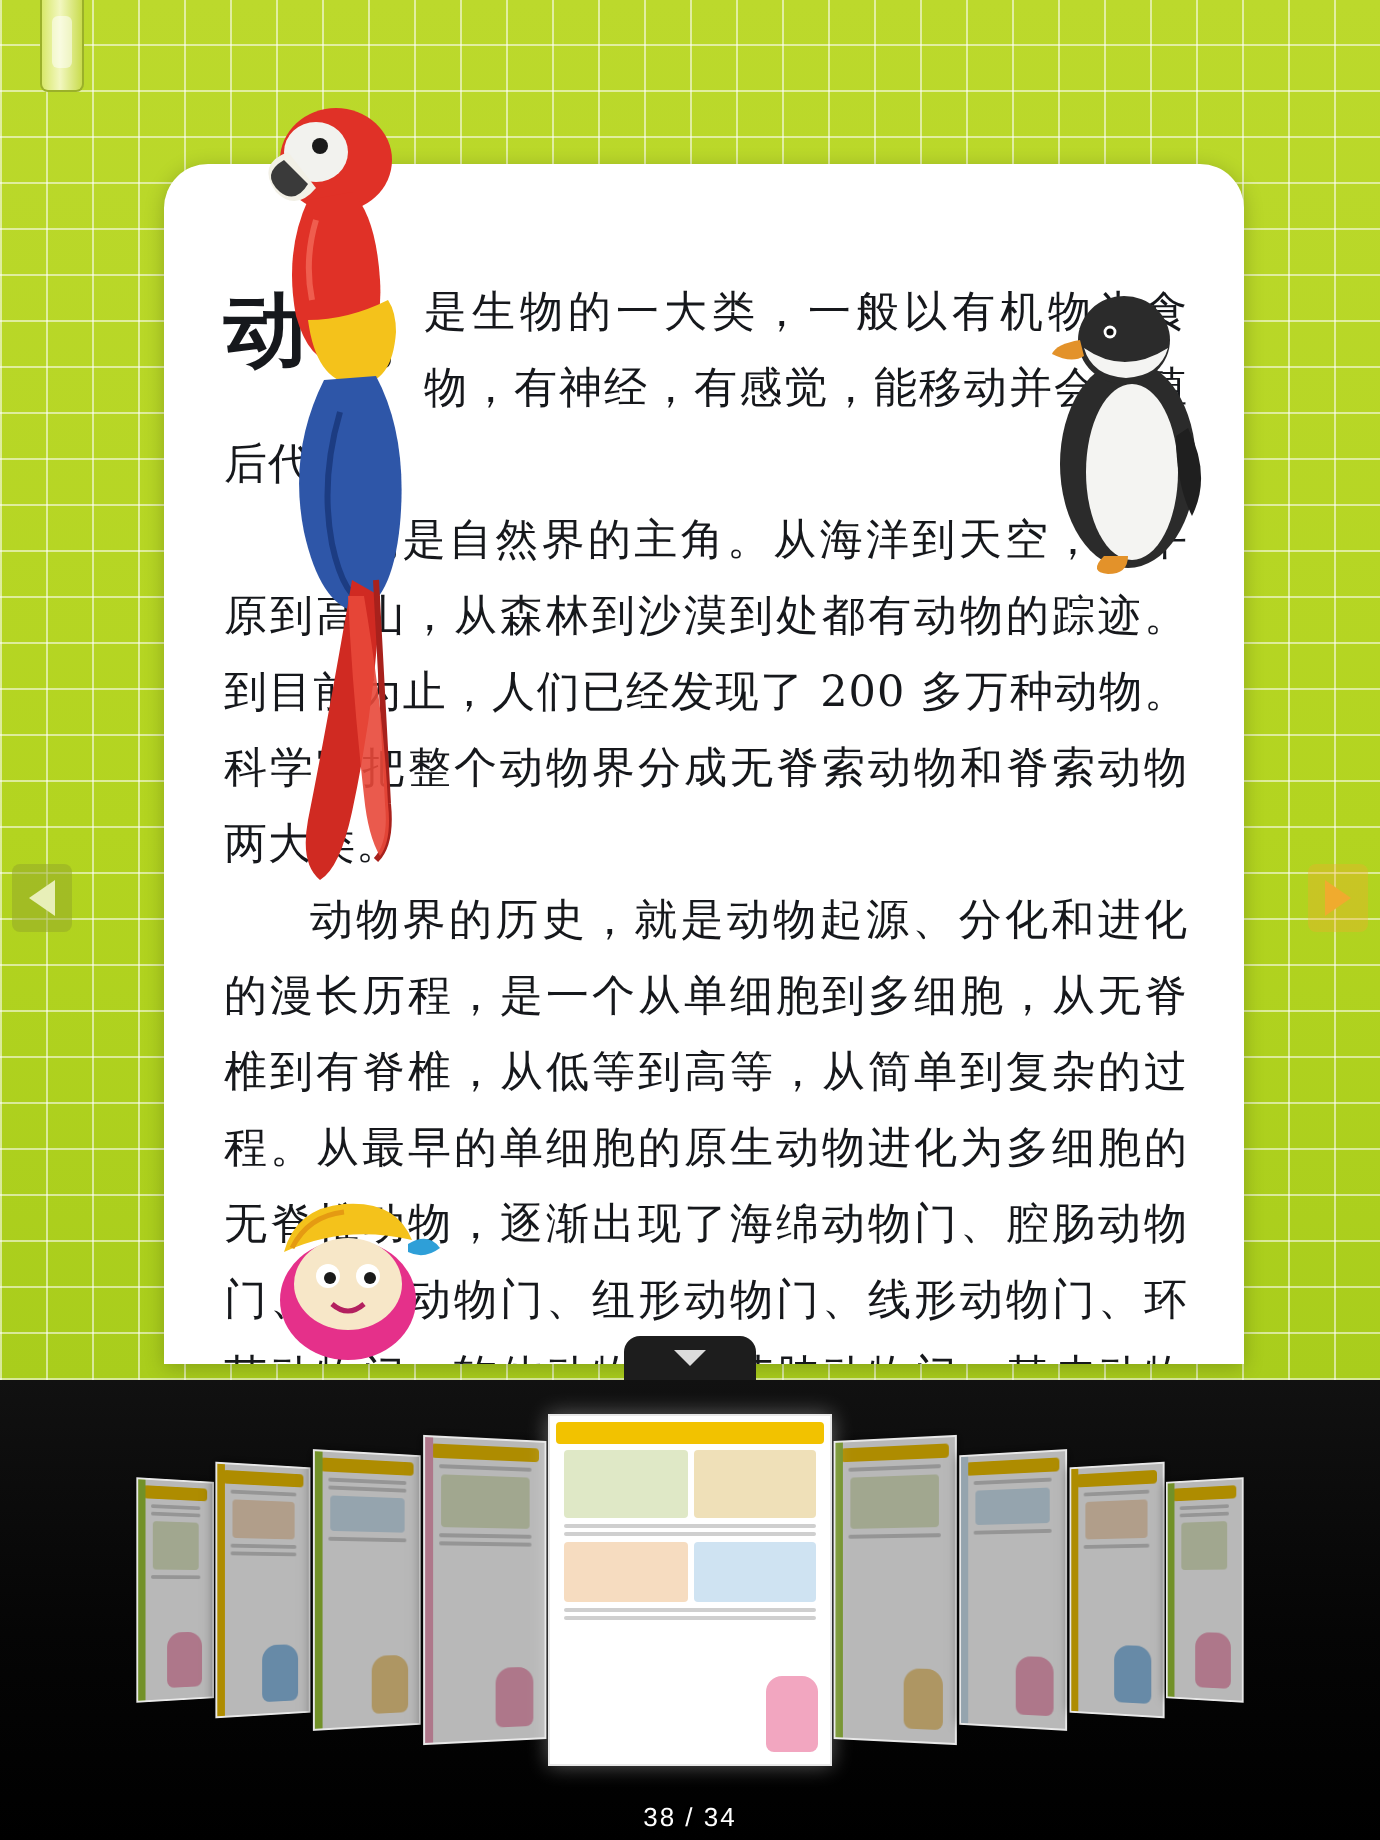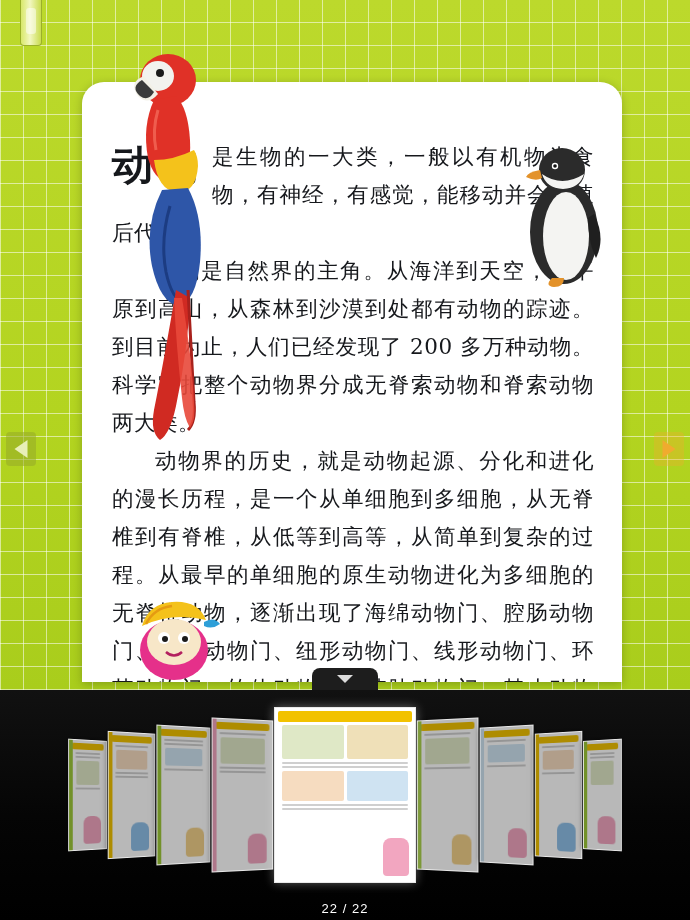--- a/index.html
+++ b/index.html
@@ -445,16 +445,16 @@
             <div class="mline"></div>
             <div class="mline"></div>
             <div class="mbox"></div>
             <div class="mfig"></div>
           </div>
         <div class="shade"></div>
       </div>
 
     </div>
 
-    <div class="page-indicator">22 / 22</div>
+    <div class="page-indicator">38 / 34</div>
   </div>
 
 </div>
 
 </body></html>

